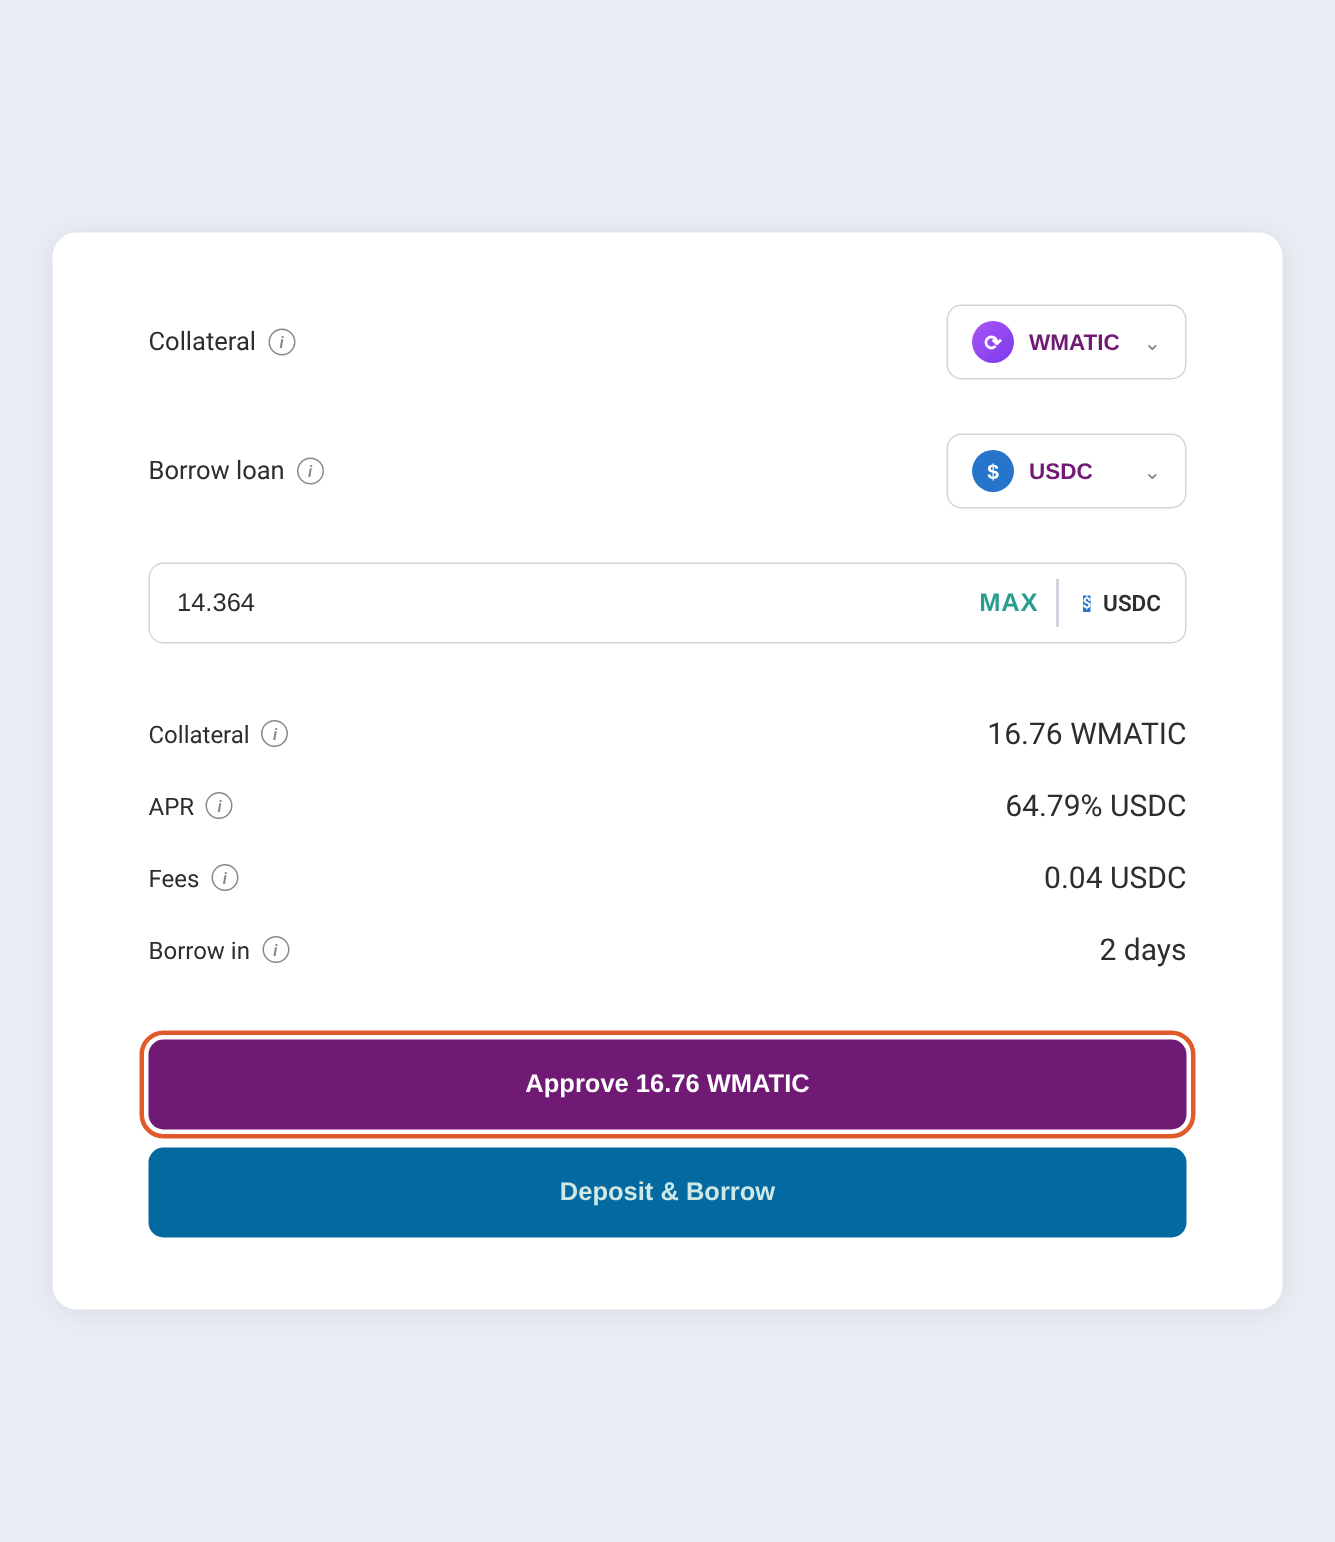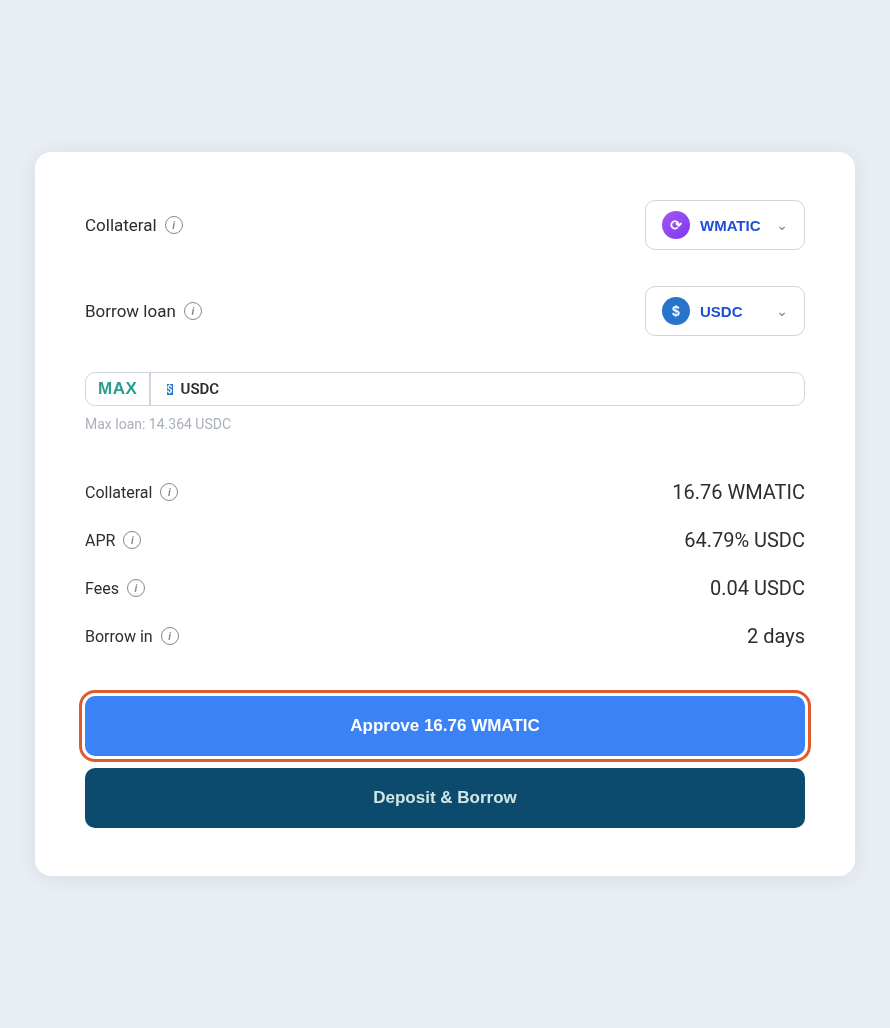--- a/index.html
+++ b/index.html
@@ -14,21 +14,21 @@
       background: #e8eef3;
       display: flex;
       align-items: center;
       justify-content: center;
       font-family: -apple-system, BlinkMacSystemFont, 'Segoe UI', Roboto, sans-serif;
     }
 
     .card {
       background: #ffffff;
       border-radius: 16px;
-      padding: 48px 50px;
+      padding: 48px 64px;
       width: 820px;
       box-shadow: 0 2px 20px rgba(0,0,0,0.08);
     }
 
     .field-row {
       display: flex;
       align-items: center;
       justify-content: space-between;
       margin-bottom: 36px;
     }
@@ -100,21 +100,21 @@
     }
 
     .chevron-icon {
       color: #888;
       font-size: 14px;
     }
 
     .token-label {
       font-size: 15px;
       font-weight: 600;
-      color: #1d4ed8;
+      color: #701a75;
     }
 
     .amount-section {
       margin-bottom: 36px;
     }
 
     .amount-input-row {
       display: flex;
       align-items: center;
       border: 1.5px solid #d0d5dd;
@@ -186,36 +186,36 @@
 
     .info-row-value {
       font-size: 20px;
       color: #2d2d2d;
       font-weight: 400;
     }
 
     .approve-btn {
       width: 100%;
       padding: 20px;
-      background: #3b82f6;
+      background: #701a75;
       color: #ffffff;
       border: none;
       border-radius: 10px;
       font-size: 17px;
       font-weight: 700;
       cursor: pointer;
       margin-bottom: 12px;
       outline: 3px solid #e05a2b;
       outline-offset: 3px;
     }
 
     .deposit-btn {
       width: 100%;
       padding: 20px;
-      background: #0c4a6e;
+      background: #0369a1;
       color: #d0e8e5;
       border: none;
       border-radius: 10px;
       font-size: 17px;
       font-weight: 700;
       cursor: pointer;
     }
 
     .dropdown-inner {
       display: flex;
@@ -254,28 +254,28 @@
         <div class="token-icon usdc-icon">$</div>
         <span class="token-label">USDC</span>
       </div>
       <span class="chevron-icon">⌄</span>
     </button>
   </div>
 
   
   <div class="amount-section">
     <div class="amount-input-row">
+      <input class="amount-input" type="text" value="14.364" style="">
       <button class="max-btn">MAX</button>
       <div class="amount-divider"></div>
       <div class="amount-token">
         <div class="token-icon usdc-icon">$</div>
         <span>USDC</span>
       </div>
     </div>
-    <div class="max-loan-text">Max loan: 14.364 USDC</div>
   </div>
 
   
   <div class="info-rows">
 
     <div class="info-row">
       <div class="info-row-label">
         <span>Collateral</span>
         <span class="info-icon">i</span>
       </div>

